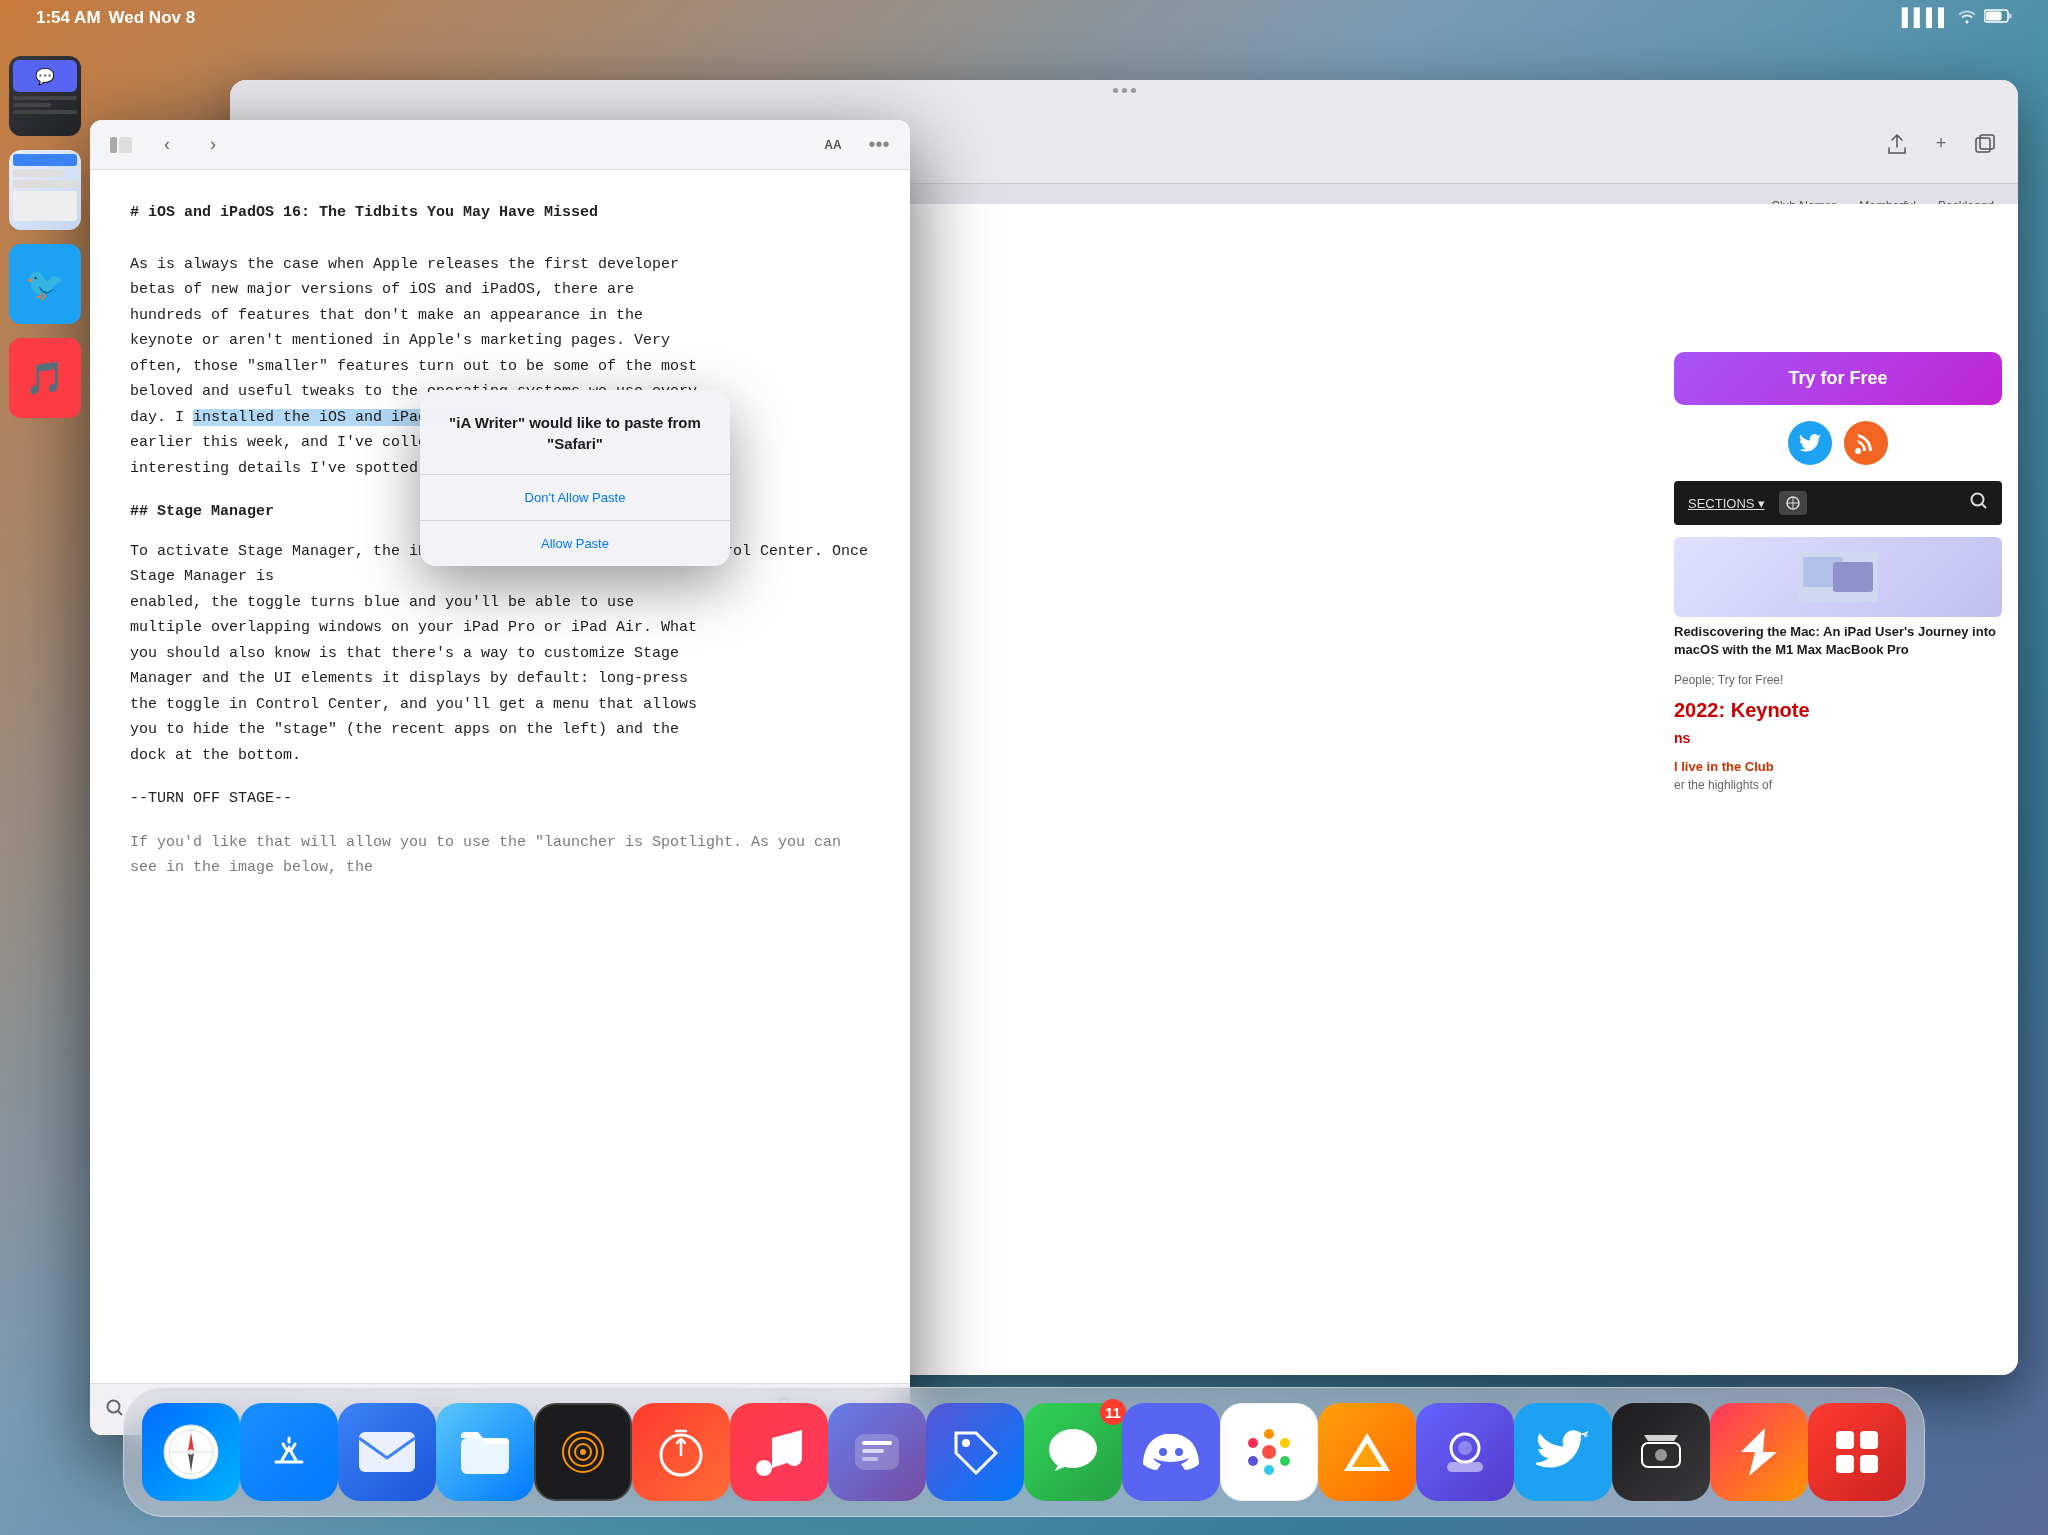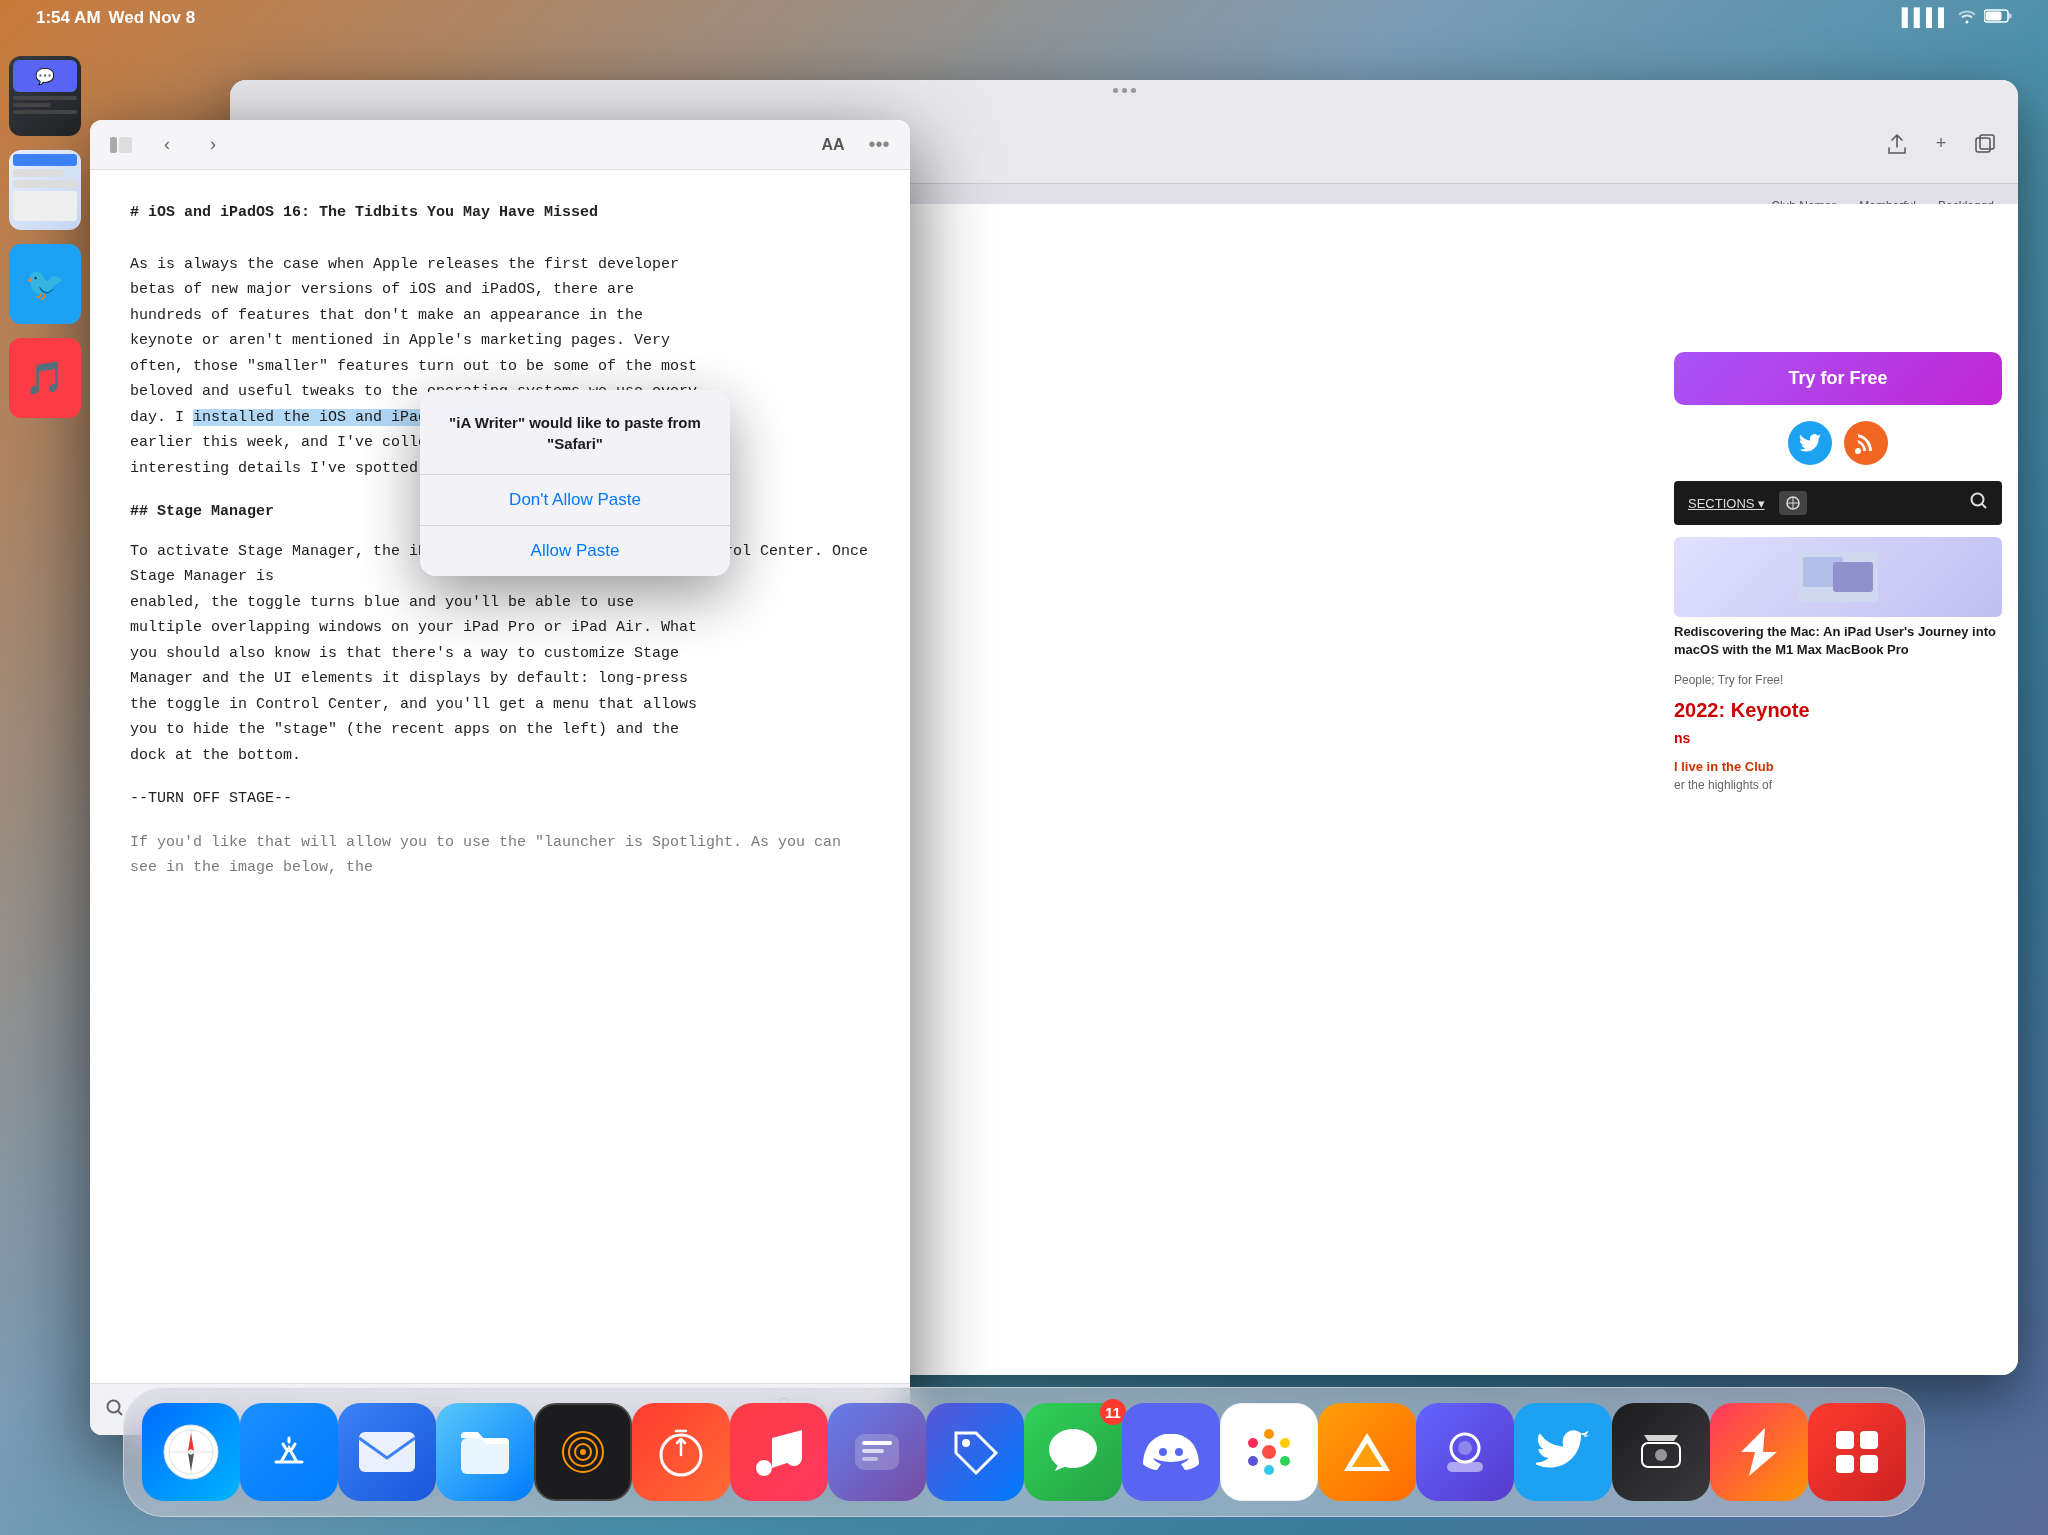--- a/index.html
+++ b/index.html
@@ -224,21 +224,21 @@
     .paste-dialog-divider {
       height: 1px;
       background: rgba(0,0,0,0.12);
       margin: 10px 0 0;
     }
     .paste-dialog-btn {
       display: block;
       width: 100%;
       padding: 15px;
       text-align: center;
-      font-size: 17px;
+      font-size: 13px;
       background: none;
       border: none;
       cursor: pointer;
       color: #007aff;
     }
     .paste-dialog-btn:first-of-type {
       border-bottom: 1px solid rgba(0,0,0,0.12);
     }
 
     
@@ -545,21 +545,21 @@
   <div class="ia-writer-toolbar">
     <div class="tb-btn">
       <svg width="22" height="18" viewBox="0 0 22 18" fill="#555">
         <rect x="0" y="1" width="7" height="16" rx="2" fill="#aaa"></rect>
         <rect x="9" y="1" width="13" height="16" rx="2" fill="#ddd"></rect>
       </svg>
     </div>
     <div class="tb-btn">‹</div>
     <div class="tb-btn">›</div>
     <div style="flex:1"></div>
-    <div class="tb-btn" style="font-size:16px;font-weight:600;color:#555;">AA</div>
+    <div class="tb-btn" style="font-size:12px;font-weight:600;color:#555;">AA</div>
     <div class="tb-btn" style="font-size:20px;color:#888;">•••</div>
   </div>
 
   <div class="ia-writer-content">
     <div style="font-weight:bold;margin-bottom:26px;">
       <span># iOS and iPadOS 16: The Tidbits You May Have Missed</span>
     </div>
     <div style="margin-bottom:18px;white-space:pre-wrap;word-break:break-word;">As is always the case when Apple releases the first developer
 betas of new major versions of iOS and iPadOS, there are
 hundreds of features that don't make an appearance in the

